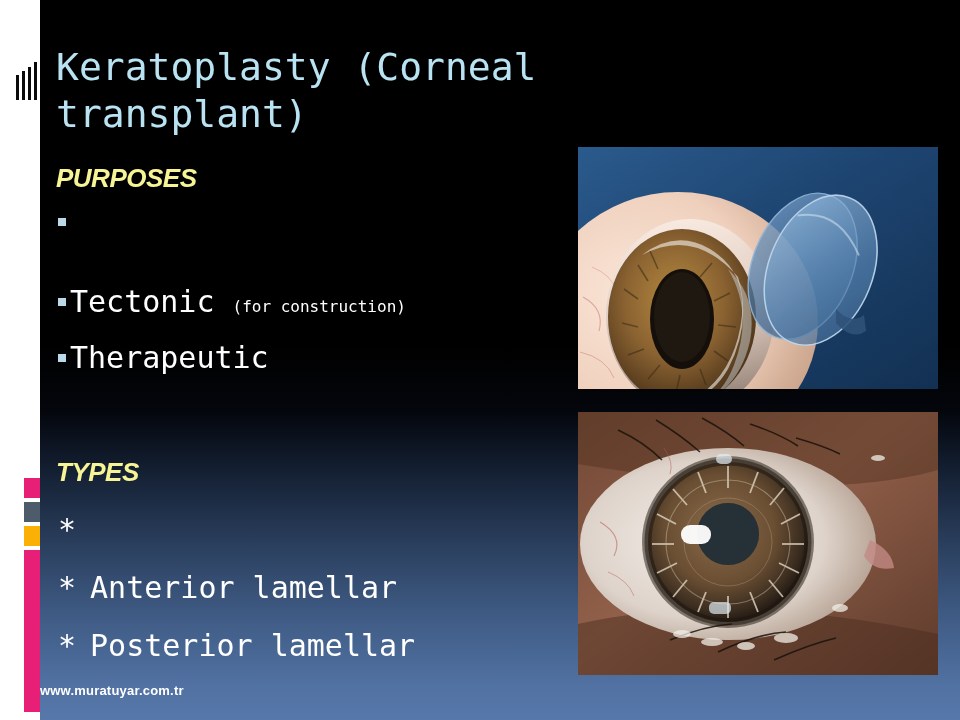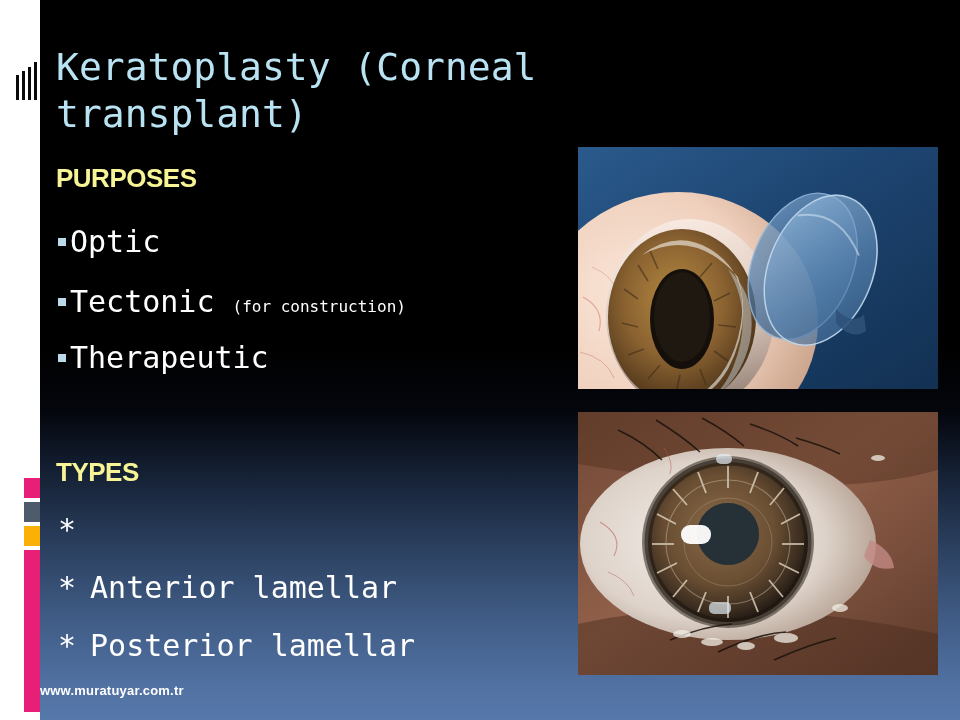--- a/index.html
+++ b/index.html
@@ -89,20 +89,21 @@
     font-family: "DejaVu Sans Mono", monospace;
   }
   .heading {
     position: absolute;
     left: 16px;
     color: #f7f495;
     font-size: 26px;
     font-weight: bold;
     font-family: "Liberation Sans", sans-serif;
     letter-spacing: -0.5px;
+    font-style: italic;
   }
   .heading-purposes { top: 163px; }
   .heading-types    { top: 457px; }
 
   .bullet-row {
     position: absolute;
     left: 18px;
     color: #ffffff;
     font-size: 30px;
     font-family: "DejaVu Sans Mono", monospace;
@@ -186,21 +187,20 @@
   </div>
 
   <div class="canvas">
 
     <div class="title">Keratoplasty (Corneal transplant)</div>
 
     <div class="heading heading-purposes">PURPOSES</div>
 
     <div class="bullet-row b1">
       <span class="sq-bullet"></span>
-      <span>Optic</span>
     </div>
 
     <div class="bullet-row b2">
       <span class="sq-bullet"></span>
       <span>Tectonic</span>
       <span class="sub">(for construction)</span>
     </div>
 
     <div class="bullet-row b3">
       <span class="sq-bullet"></span>

